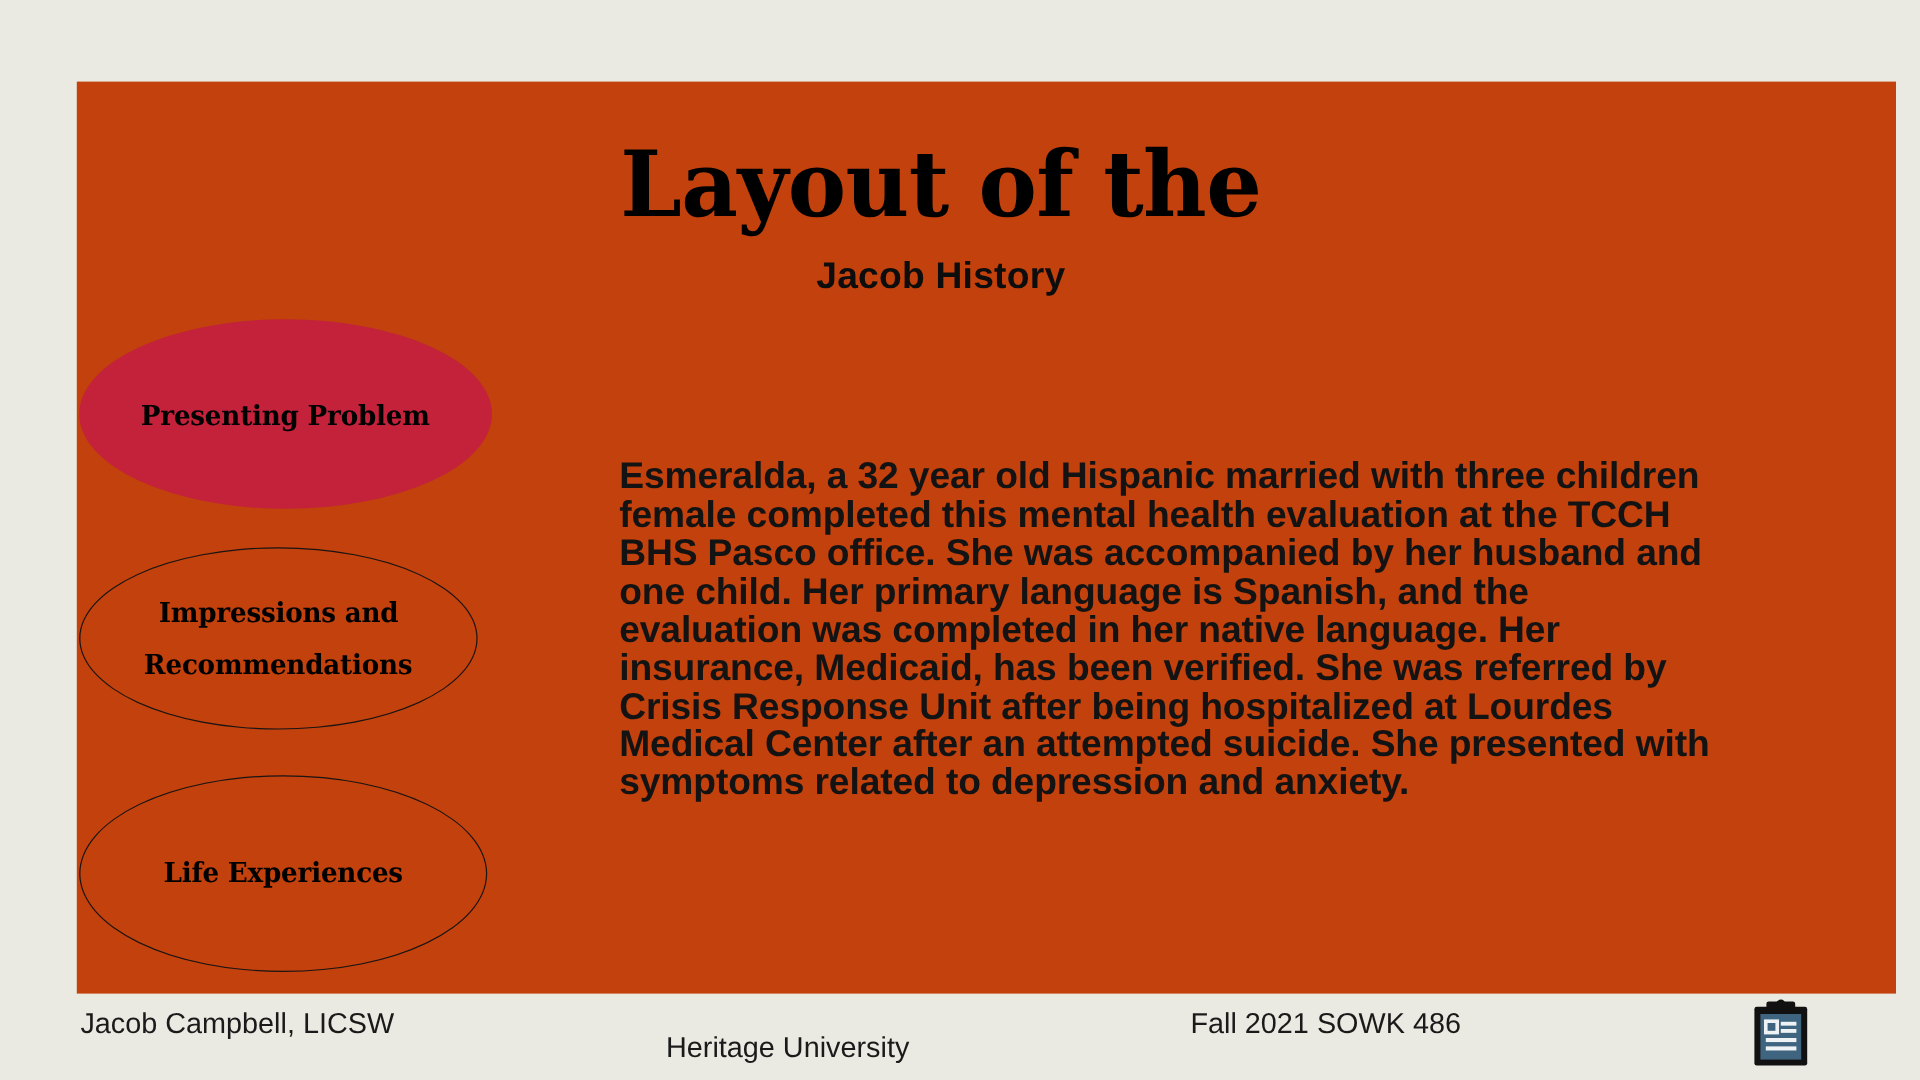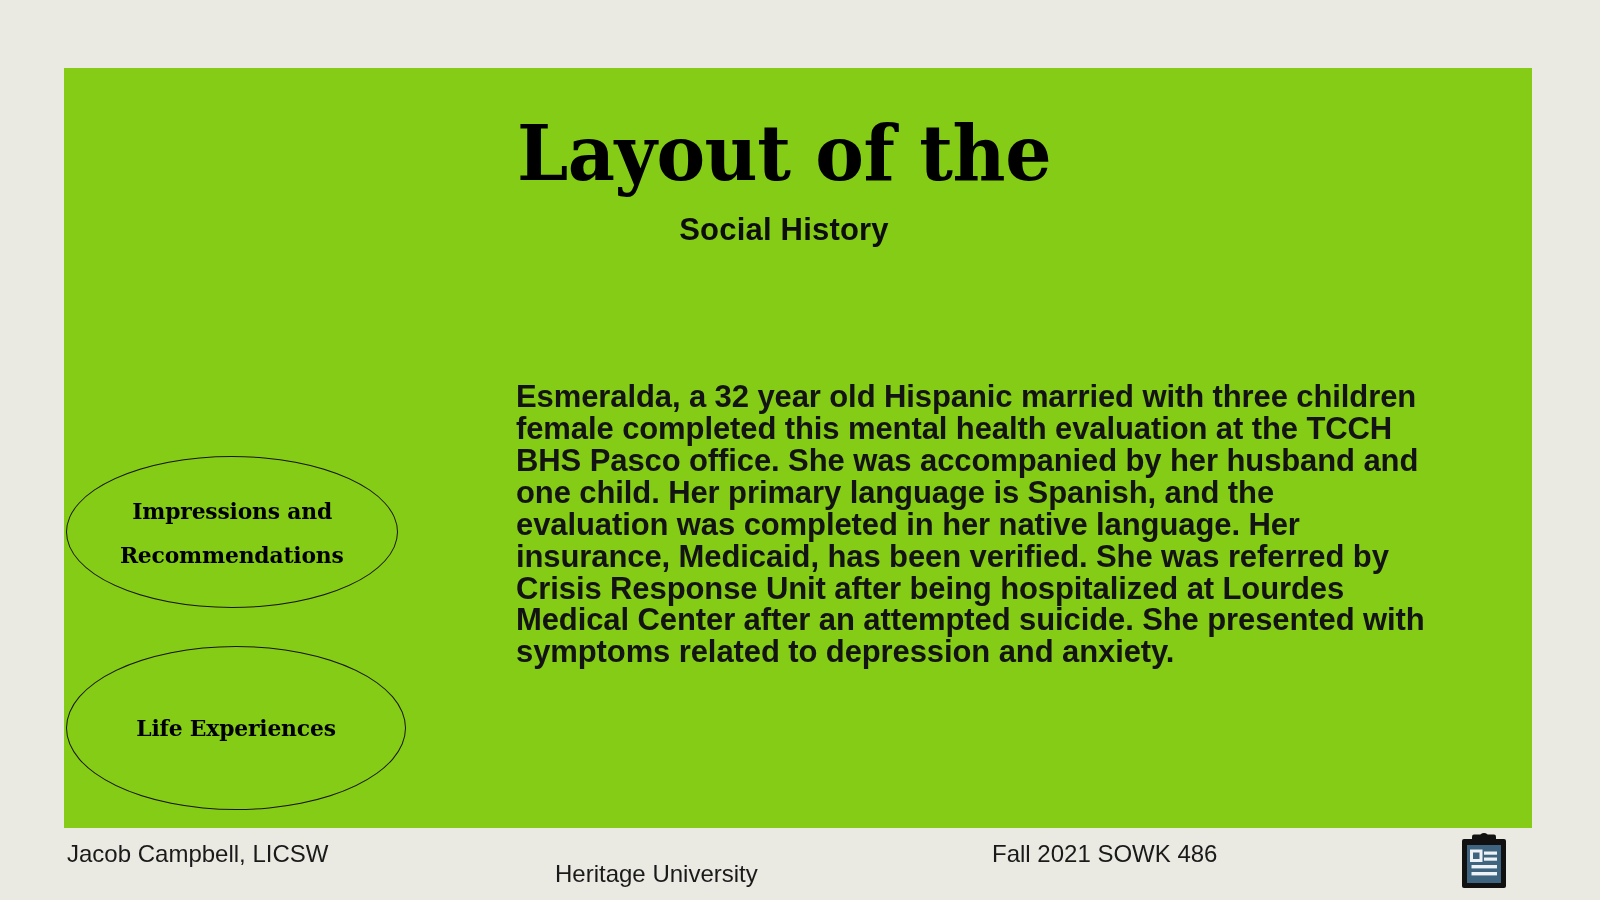--- a/index.html
+++ b/index.html
@@ -16,22 +16,23 @@
     position: relative;
   }
 
   
   .slide-panel {
     position: absolute;
     left: 64px;
     top: 68px;
     width: 1468px;
     height: 760px;
-    background: #84cc16;
+    background: #c2410c;
     overflow: hidden;
+    padding-left: 48px;
   }
 
   
   .title-block {
     position: absolute;
     left: 0;
     top: 48px;
     width: 1440px;
     text-align: center;
     pointer-events: none;
@@ -163,25 +164,28 @@
   }
   .footer-icon svg { display: block; }
 </style>
 </head>
 <body>
 
 <div class="slide-panel">
 
   <div class="title-block">
     <div class="slide-title">Layout of the</div>
-    <div class="slide-subtitle">Social History</div>
+    <div class="slide-subtitle">Jacob History</div>
   </div>
 
   <div class="diagram">
 
+    <div class="ellipse ellipse-presenting">
+      <span class="ellipse-label">Presenting Problem</span>
+    </div>
 
     <div class="ellipse ellipse-life">
       <span class="ellipse-label">Life Experiences</span>
     </div>
 
     <div class="ellipse ellipse-impressions">
       <span class="ellipse-label">Impressions and</span>
       <span class="ellipse-label">Recommendations</span>
     </div>
 

